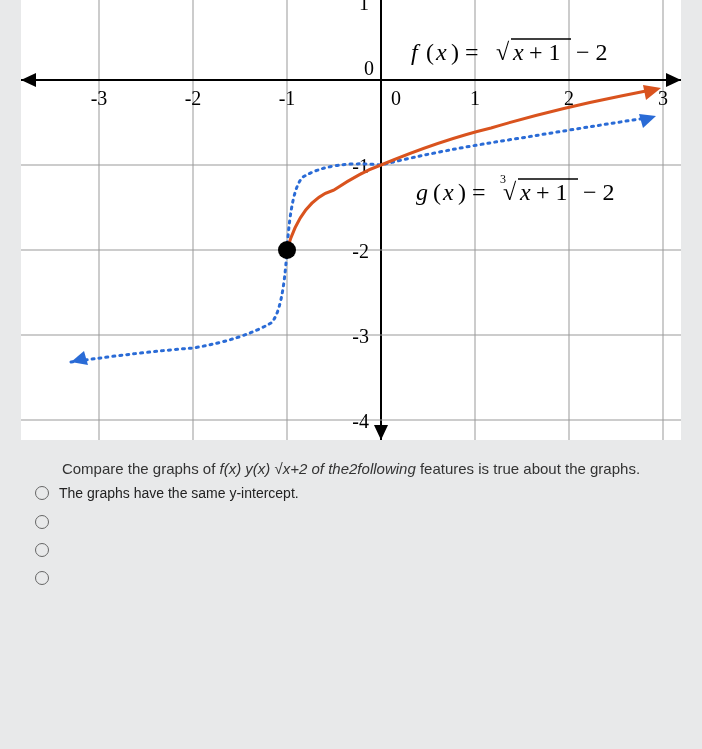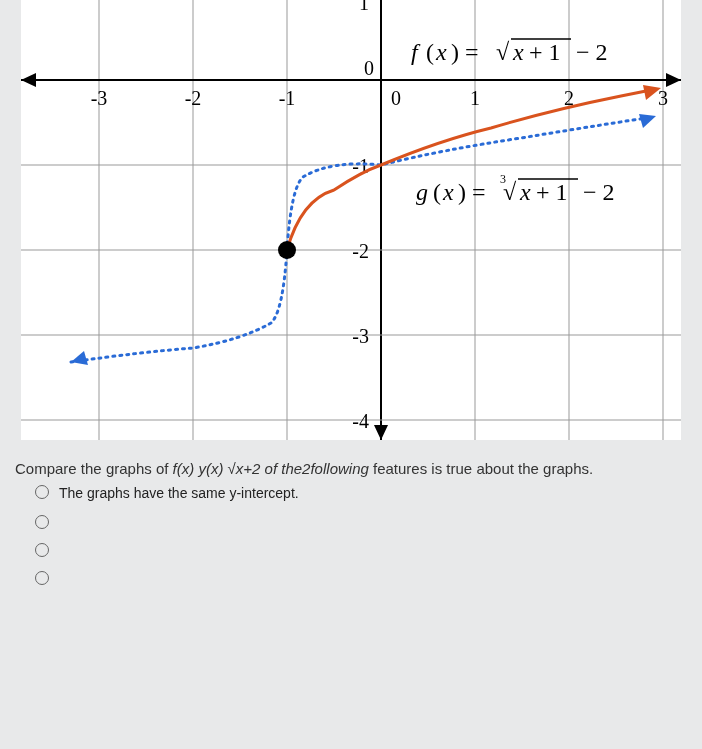--- a/index.html
+++ b/index.html
@@ -23,36 +23,37 @@
       height: 100%;
       display: block;
     }
     .question-section {
       padding: 20px 15px 10px 15px;
       color: #333;
     }
     .question-text {
       font-size: 15px;
       margin-bottom: 8px;
+      text-align: center;
     }
     .question-text .garbled {
       font-style: italic;
     }
     .points {
       font-size: 14px;
       font-style: italic;
       margin-bottom: 18px;
     }
     .options {
       list-style: none;
       padding-left: 20px;
     }
     .options li {
       display: flex;
-      align-items: flex-start;
+      align-items: center;
       margin-bottom: 14px;
       font-size: 14px;
       color: #222;
     }
     .radio {
       width: 14px;
       height: 14px;
       border: 1.5px solid #666;
       border-radius: 50%;
       margin-right: 10px;

